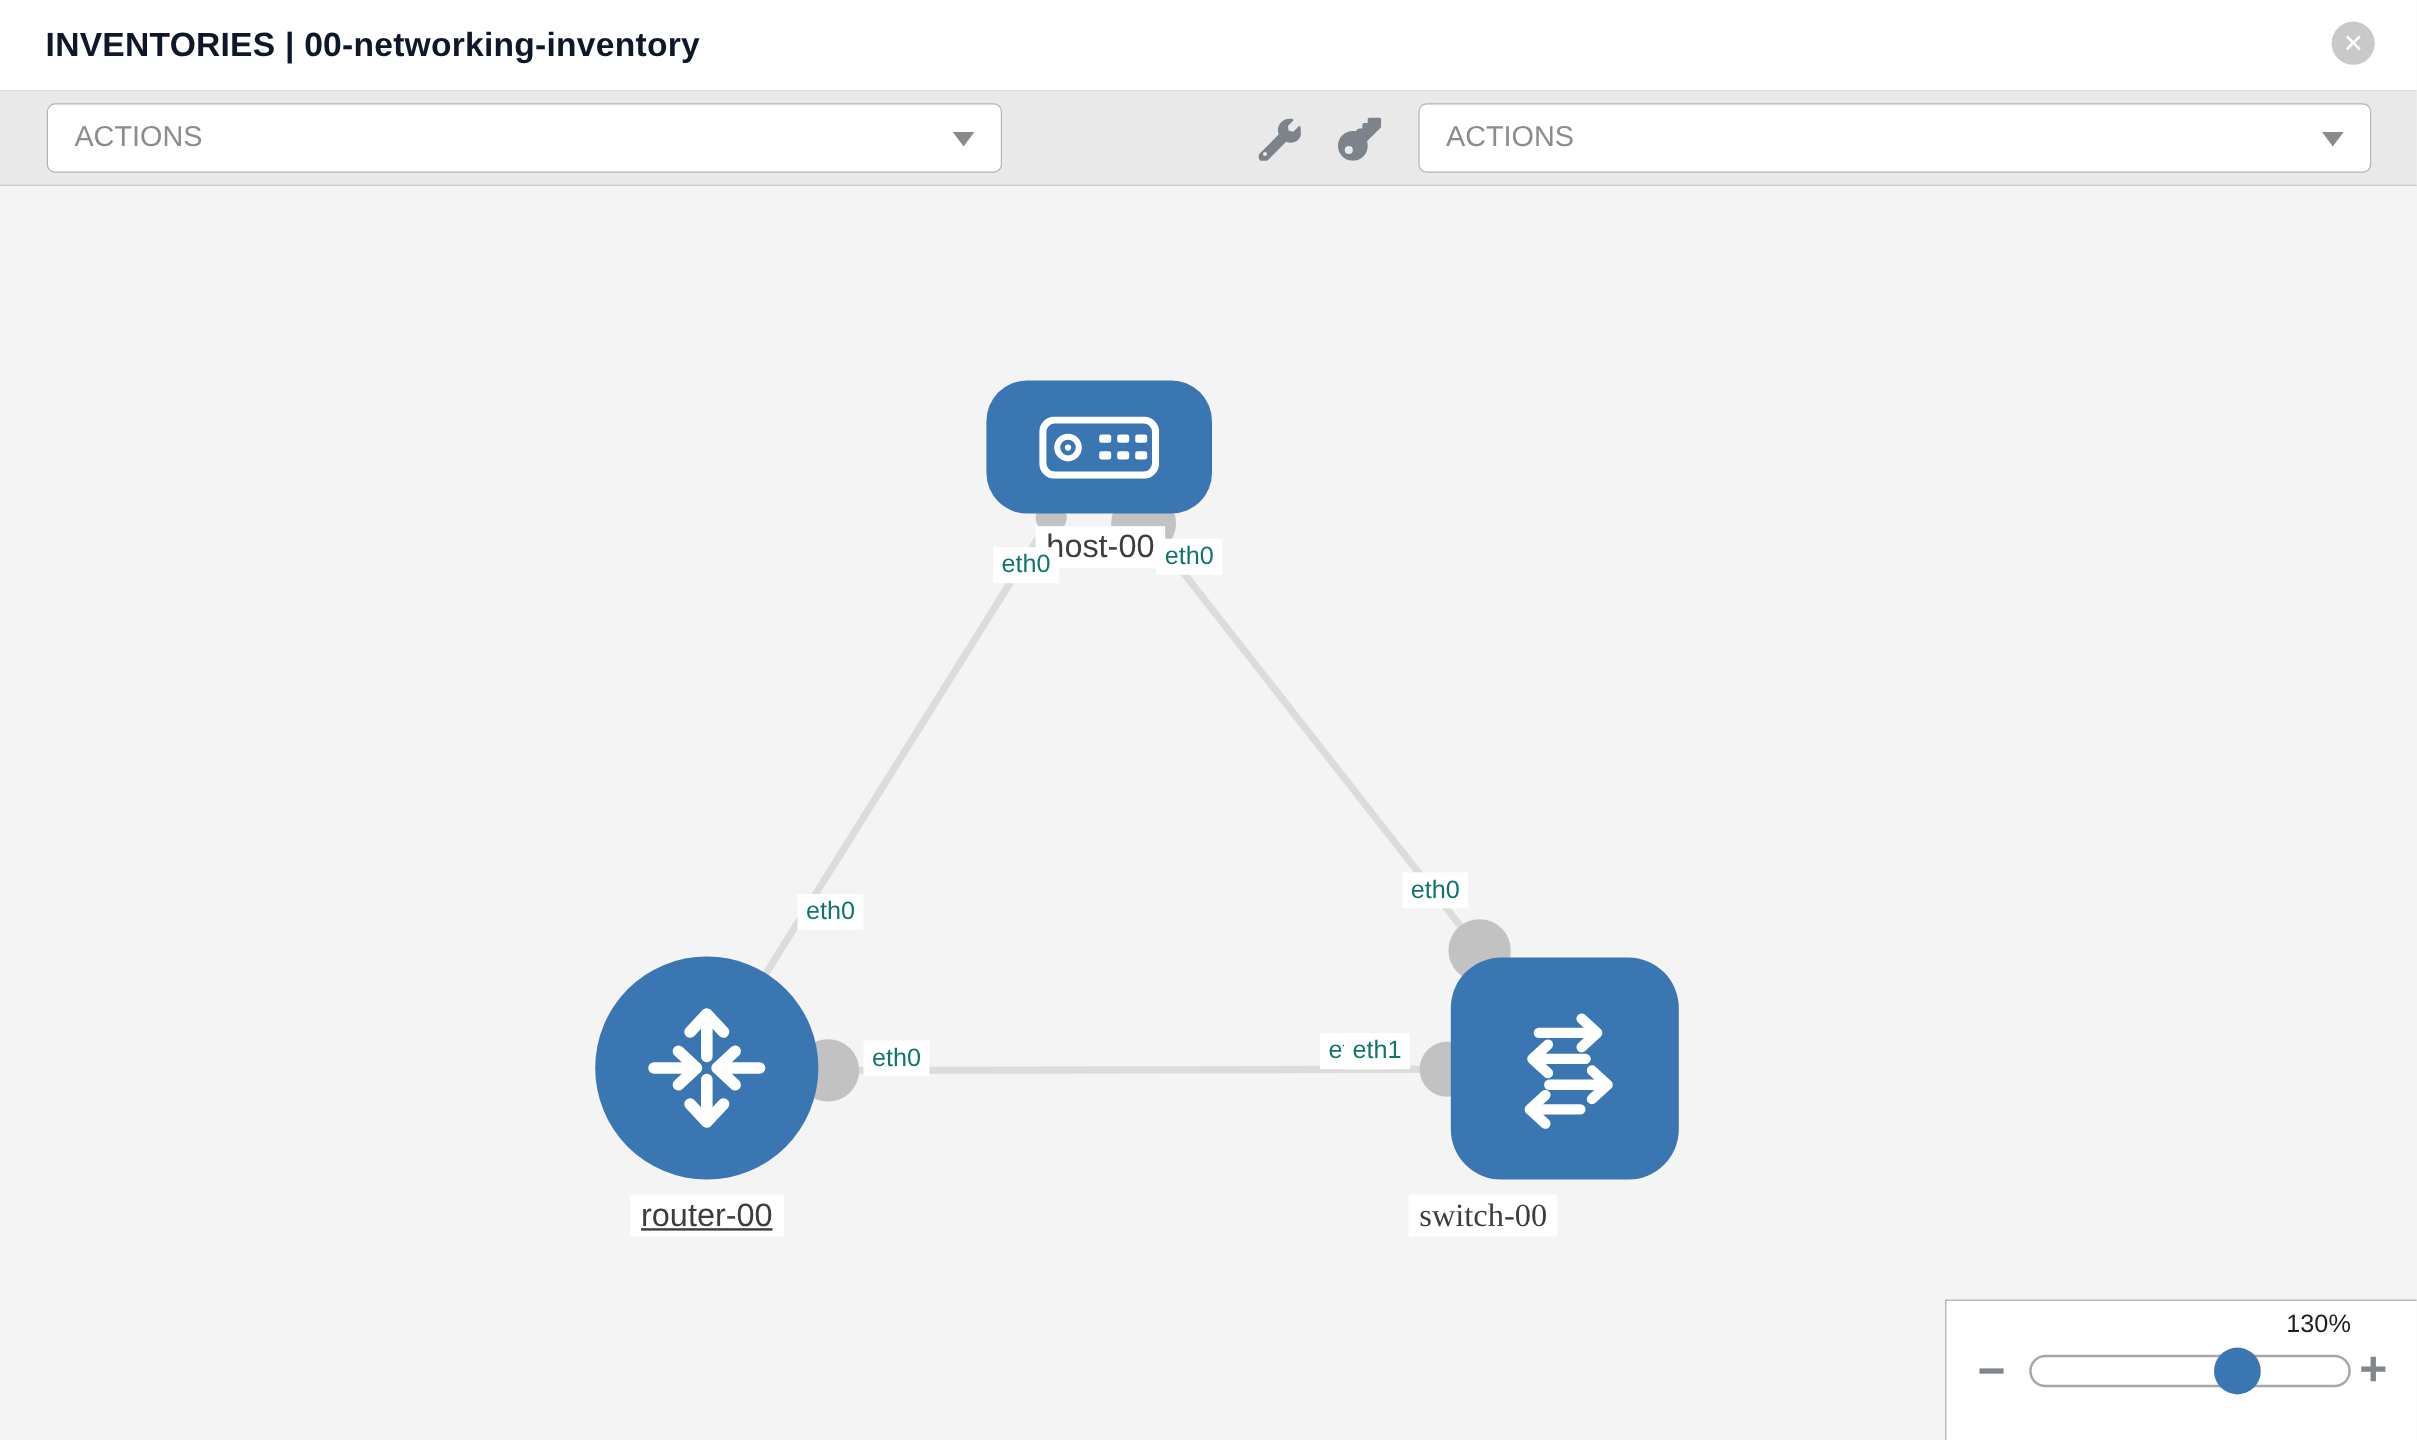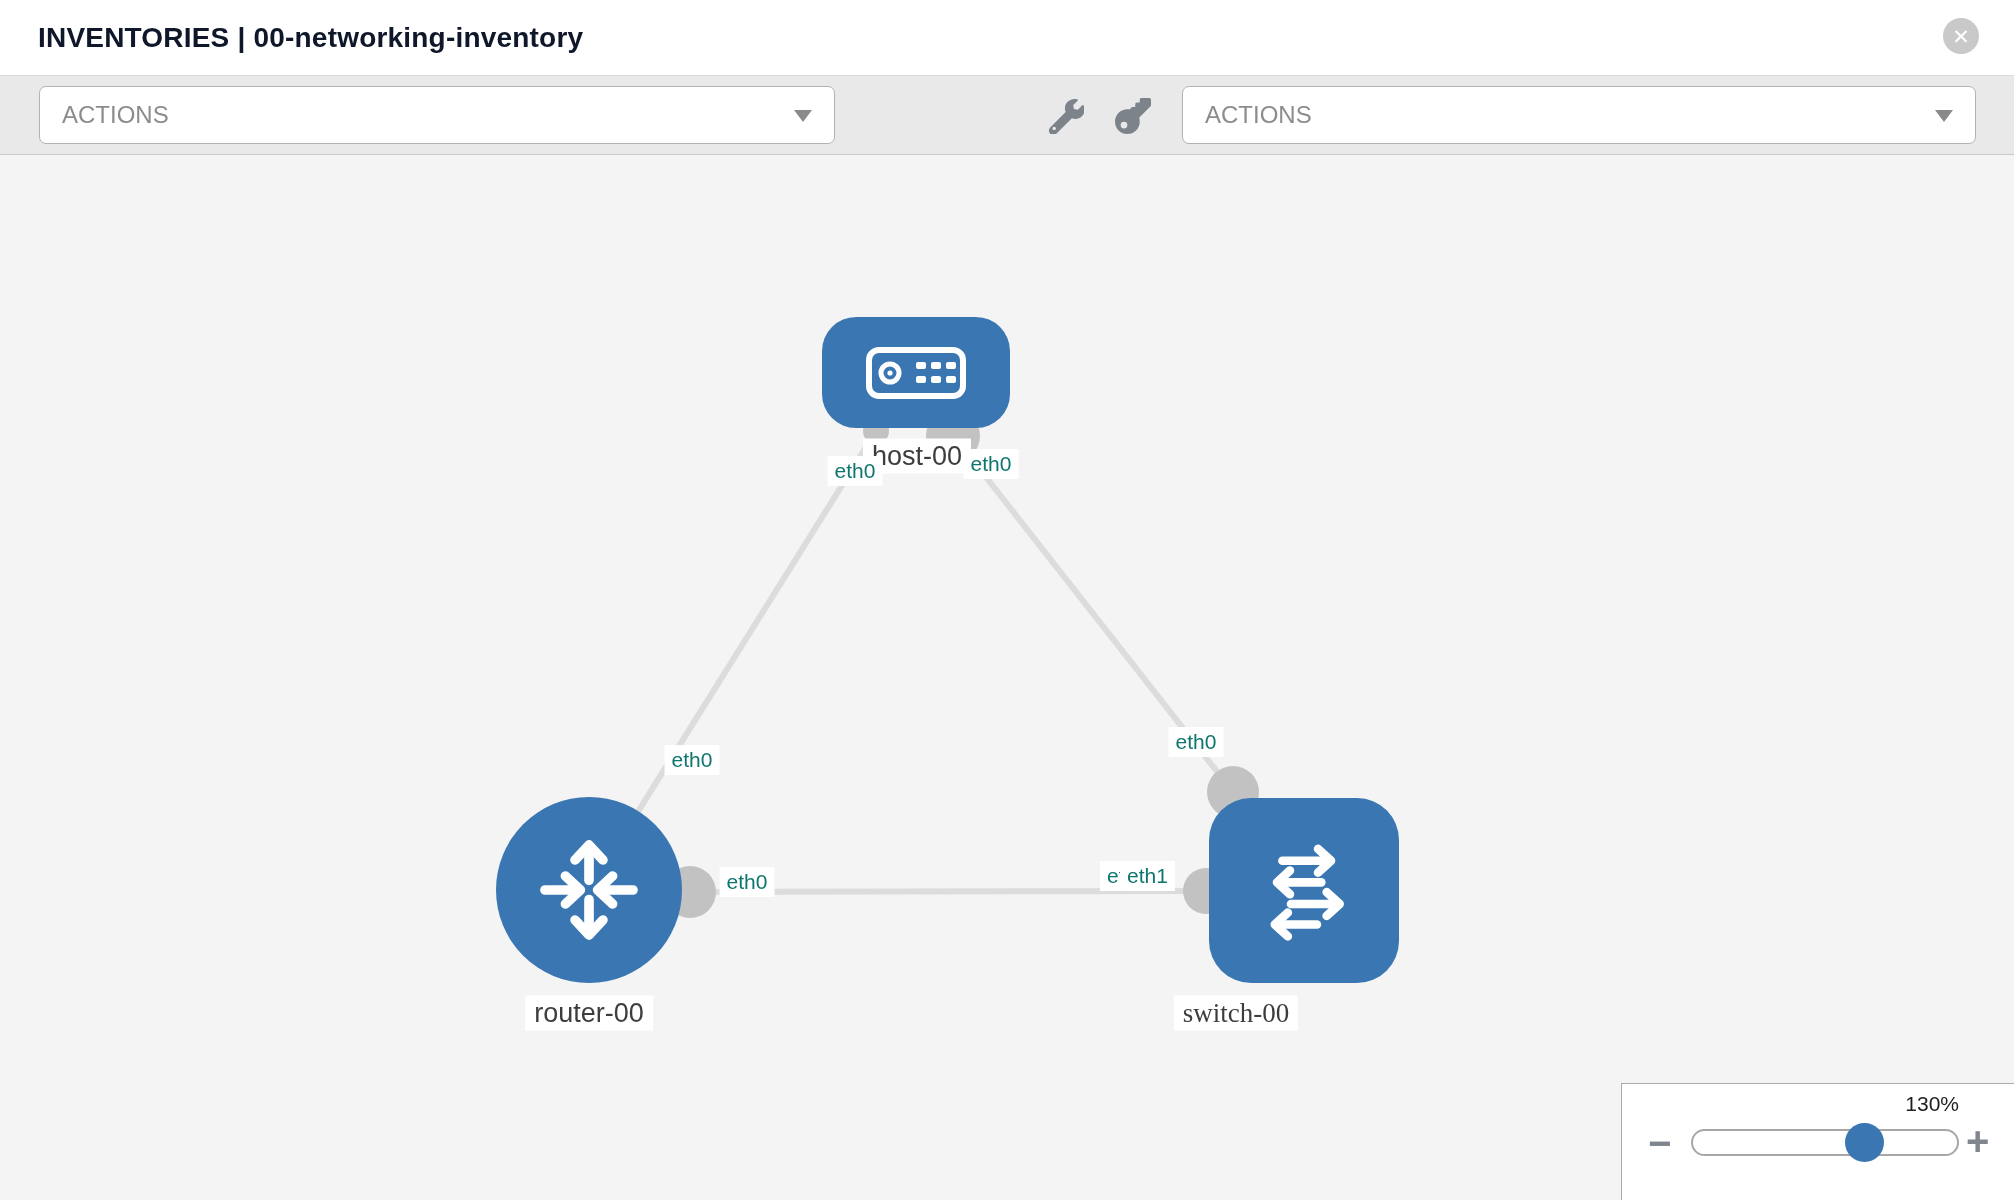--- a/index.html
+++ b/index.html
@@ -137,21 +137,21 @@
       <line x1="66" y1="42" x2="28" y2="42"></line>
         <polyline points="37,31 25,42 37,53"></polyline>
       <line x1="38" y1="62" x2="80" y2="62"></line>
         <polyline points="71,51 83,62 71,73"></polyline>
       <line x1="62" y1="81" x2="26" y2="81"></line>
         <polyline points="35,70 23,81 35,92"></polyline>
     </svg>
   </div>
 
   <div class="chip name-chip centered" style="left:917px; top:301px;">host-00</div>
-  <div class="chip name-chip centered" style="left:589px; top:858px;">router-00</div>
+  <div class="chip name-chip centered" style="left:589px; top:858px;text-decoration:underline;">router-00</div>
   <div class="chip name-chip centered" style="left:1236px; top:858px;font-family:Liberation Serif, serif;">switch-00</div>
 
   <div class="chip port-chip centered" style="left:855px; top:316px;">eth0</div>
   <div class="chip port-chip centered" style="left:991px; top:309px;">eth0</div>
   <div class="chip port-chip centered" style="left:692px; top:605px;">eth0</div>
   <div class="chip port-chip centered" style="left:1196px; top:587px;">eth0</div>
   <div class="chip port-chip centered" style="left:747px; top:727px;">eth0</div>
 
   <div class="chip port-chip" style="left:1100px; top:706px;">eth0</div>
   <div class="chip port-chip" style="left:1120px; top:706px;">eth1</div>

